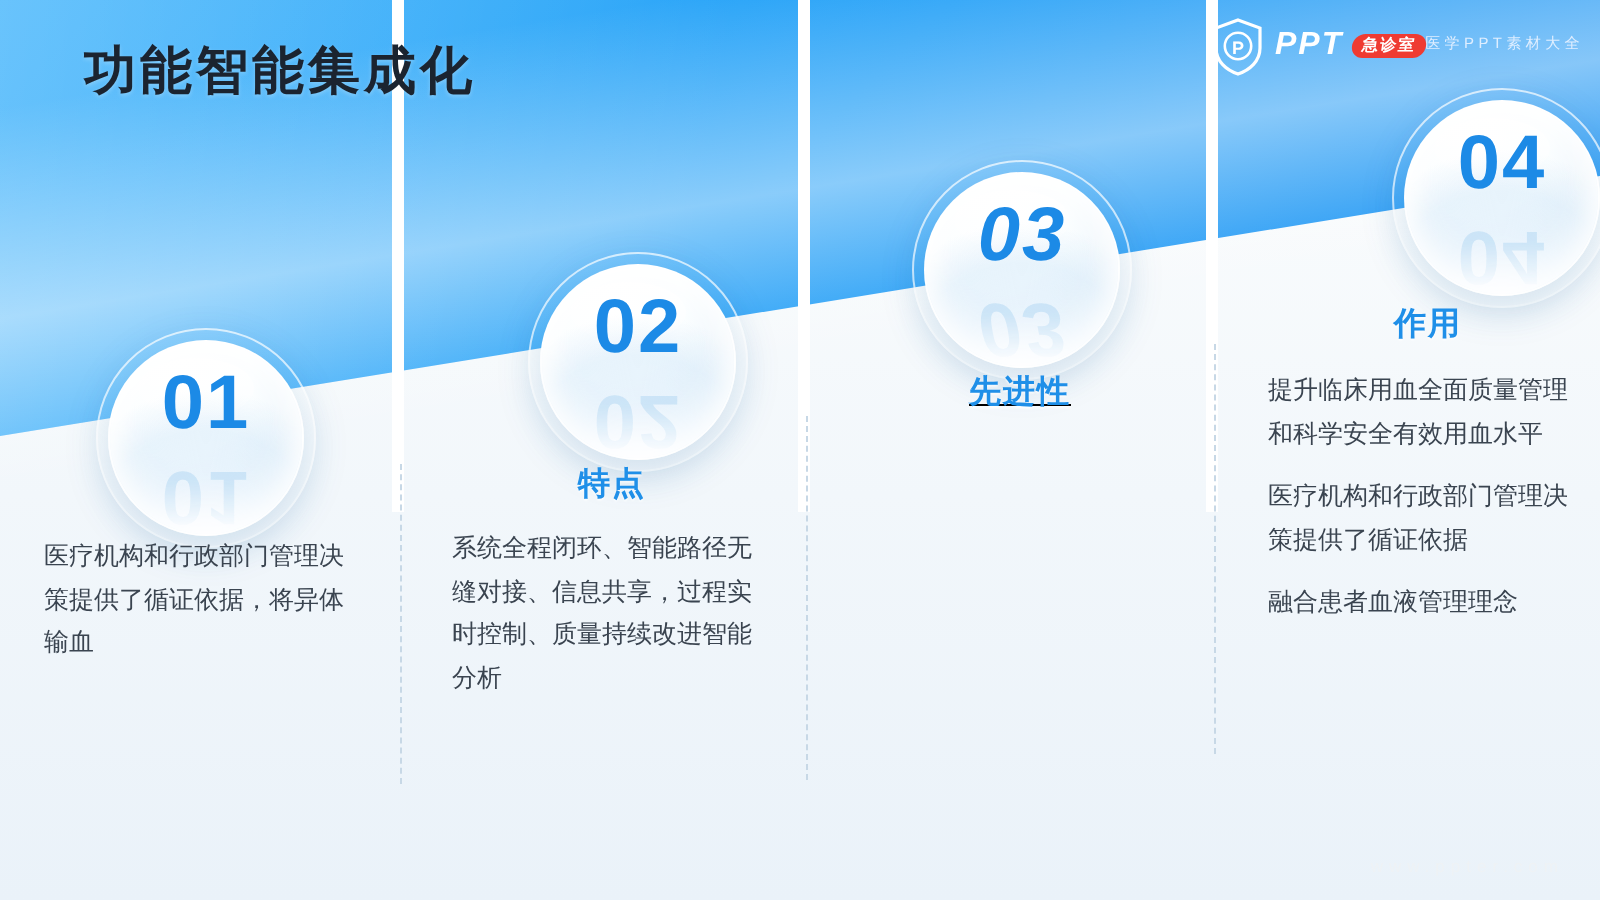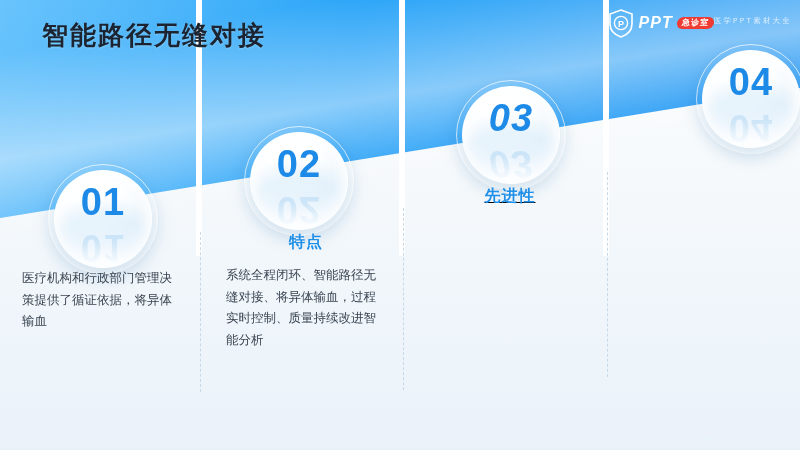--- a/index.html
+++ b/index.html
@@ -64,35 +64,35 @@
   .logo-ppt{
     font-size:16px;font-weight:bold;font-style:italic;color:#ffffff;
     letter-spacing:1px;
   }
   .logo-badge{
     background:#ef3b32;color:#fff;font-size:8px;font-weight:bold;
     padding:2px 5px;border-radius:7px;letter-spacing:1px;white-space:nowrap;
     transform:skewX(-8deg);
   }
   .logo-sub{
-    font-size:7.5px;color:#dfeeff;letter-spacing:2.2px;margin-top:3px;white-space:nowrap;font-family:Liberation Mono, monospace;
+    font-size:7.5px;color:#dfeeff;letter-spacing:2.2px;margin-top:3px;white-space:nowrap;
   }
 
   
   .vdash{
     position:absolute;width:0;border-left:1px dashed #c7d8e6;
   }
   .vdash.d1{left:200px;top:232px;height:160px;}
   .vdash.d2{left:403px;top:208px;height:182px;}
   .vdash.d3{left:607px;top:172px;height:205px;}
 
   
   .col{position:absolute;width:160px;}
   .col1{left:22px;top:268px;}
-  .col2{left:226px;top:232px;}
+  .col2{left:226px;top:232px;font-family:Liberation Mono, monospace;}
   .col3{left:430px;top:186px;text-decoration:underline;}
   .col4{left:634px;top:152px;}
 
   .col-head{
     font-size:16px;font-weight:bold;color:#1f8fe8;text-align:center;
     letter-spacing:1px;margin:0 0 12px 0;
     text-shadow:0 1px 1px rgba(255,255,255,.7);
   }
   .col-body{
     font-size:12.5px;line-height:1.72;color:#3a4450;
@@ -135,21 +135,21 @@
   
   .bubble-wrap{position:absolute;width:110px;height:110px;}
   .bubble-wrap .ring{
     position:absolute;left:0;top:0;width:108px;height:108px;border-radius:50%;
     border:1px solid rgba(255,255,255,.7);
     box-shadow:0 4px 18px rgba(40,110,170,.10);
   }
   .bubble-wrap .bubble{left:6px;top:6px;}
 
   .b1{left:48px;top:164px;}
-  .b2{left:244px;top:126px;}
+  .b2{left:264px;top:126px;}
   .b3{left:456px;top:80px;font-style:italic;}
   .b4{left:696px;top:44px;}
 
   
   .watermark{
     position:absolute;right:18px;bottom:12px;
     font-size:8.5px;letter-spacing:3px;color:#eef2f5;
     font-family:"Liberation Sans","DejaVu Sans",sans-serif;
   }
 </style>
@@ -158,21 +158,21 @@
 
 <div id="slide">
 
   <div class="blue-band"></div>
   <div class="band-sheen"></div>
   <div class="band-split s1"></div>
   <div class="band-split s2"></div>
   <div class="band-split s3"></div>
   <div class="edge-glow"></div>
 
-  <div class="page-title">智能路径无缝对接</div>
+  <div class="page-title">功能智能集成化</div>
 
   <div class="logo">
     <div class="logo-shield">
       <svg width="26" height="29" viewBox="0 0 26 29" xmlns="http://www.w3.org/2000/svg">
         <path d="M13 1 L24 5 V15 C24 21.5 19 26 13 28 C7 26 2 21.5 2 15 V5 Z" fill="none" stroke="#ffffff" stroke-width="1.6"></path>
         <circle cx="13" cy="14" r="6.6" fill="none" stroke="#ffffff" stroke-width="1.3"></circle>
         <text x="13" y="18" text-anchor="middle" font-family="Liberation Sans, sans-serif" font-size="9" font-weight="bold" fill="#ffffff">P</text>
       </svg>
     </div>
     <div class="logo-text">
@@ -226,26 +226,32 @@
 
   <div class="col col1">
     <div class="col-body">
         <p>医疗机构和行政部门管理决策提供了循证依据，将异体输血</p>
       </div>
   </div>
 
   <div class="col col2">
     <div class="col-head">特点</div>
     <div class="col-body">
-        <p>系统全程闭环、智能路径无缝对接、将异体输血，过程实时控制、质量持续改进智能分析</p>
+        <p>系统全程闭环、智能路径无缝对接、信息共享，过程实时控制、质量持续改进智能分析</p>
       </div>
   </div>
 
   <div class="col col3">
     <div class="col-head">先进性</div>
   </div>
 
   <div class="col col4">
+    <div class="col-head">作用</div>
+    <div class="col-body">
+        <p>提升临床用血全面质量管理和科学安全有效用血水平</p>
+        <p>医疗机构和行政部门管理决策提供了循证依据</p>
+        <p>融合患者血液管理理念</p>
+      </div>
   </div>
 
   <div class="watermark">www.ppter.com</div>
 
 </div>
 
 </body></html>

